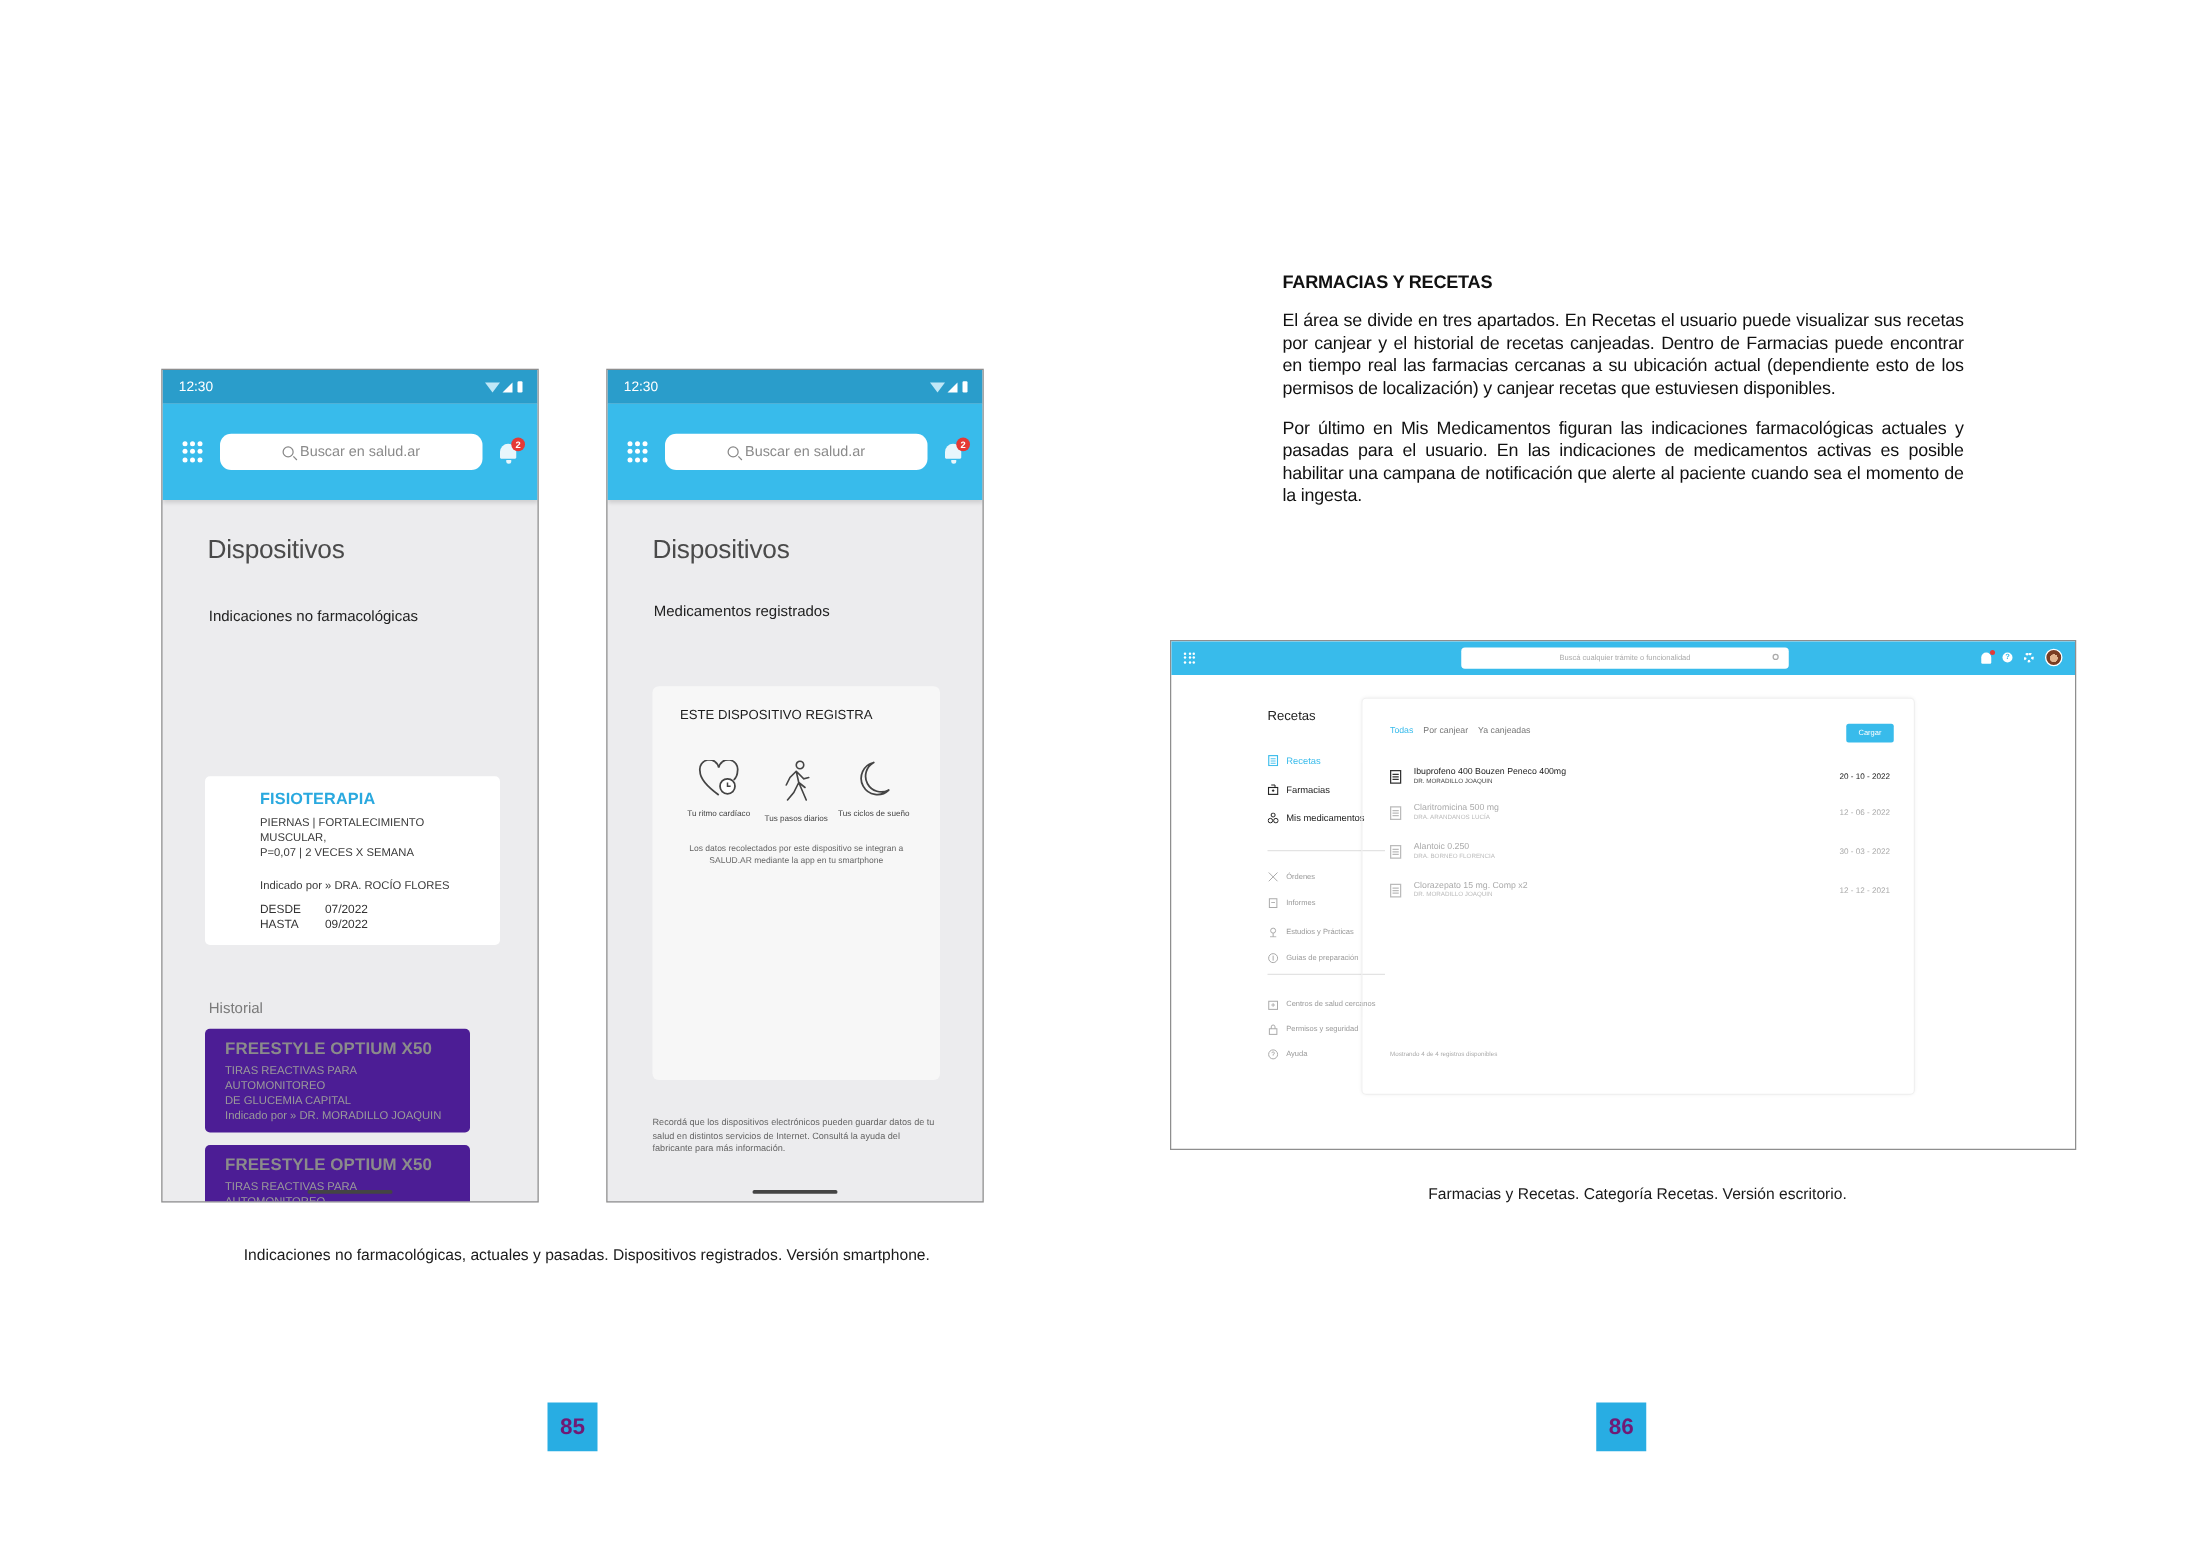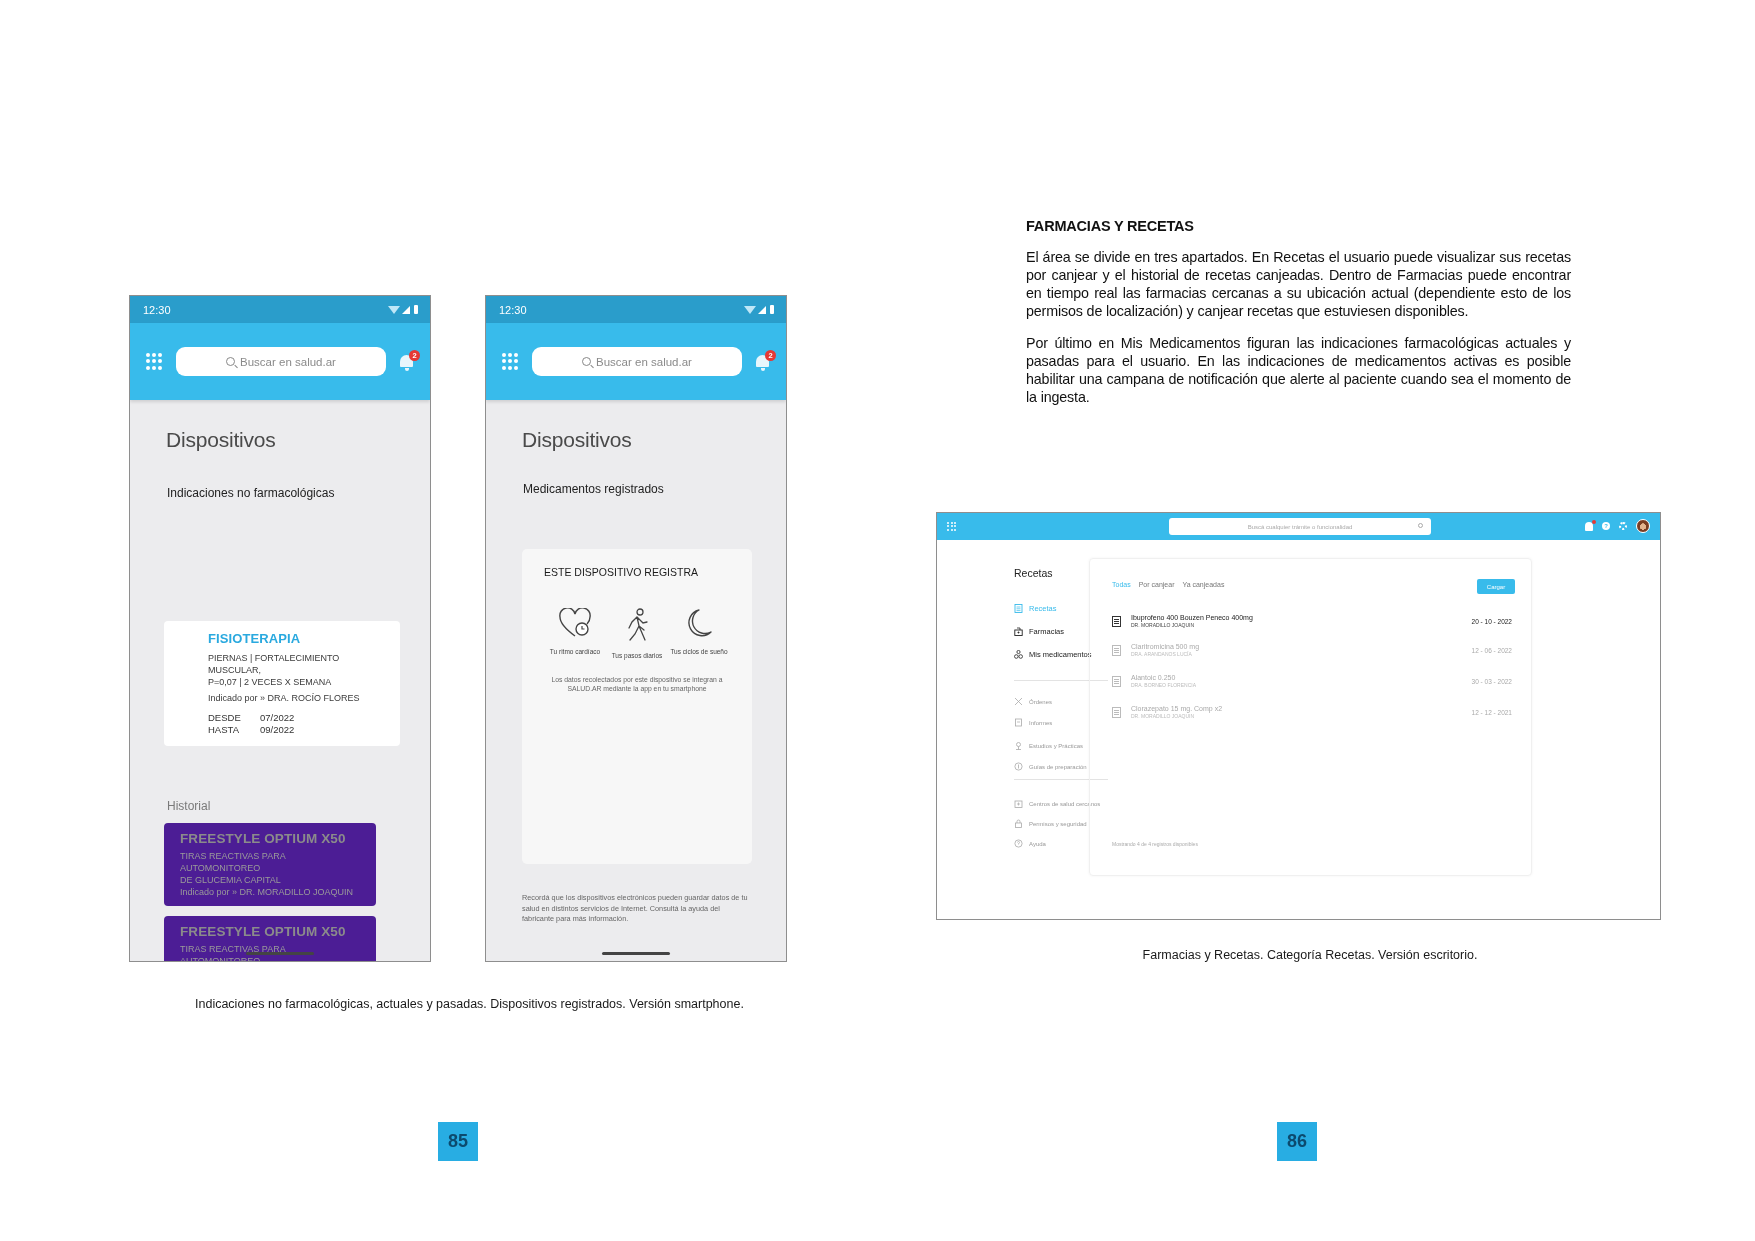--- a/index.html
+++ b/index.html
@@ -52,21 +52,21 @@
   .dev-bottom { padding: 17px 22px; }
   .dev-reg { font-size: 10.5px; color: #1c1c1c; font-weight: normal; }
   .dev-icons { display: flex; justify-content: space-between; margin-top: 30px; padding: 0 0; }
   .dev-icon { display: flex; flex-direction: column; align-items: center; width: 62px; }
   .dev-icon-label { font-size: 6.5px; color: #444; margin-top: 10px; white-space: nowrap; }
   .dev-note { font-size: 6.8px; color: #666; text-align: center; margin-top: 16px; line-height: 9px; }
   .reminder { position: absolute; left: 36px; width: 230px; top: 465px; font-size: 7.3px; color: #666; text-align: left; line-height: 10.5px; }
 
   
   .caption { position: absolute; font-size: 12.5px; color: #1a1a1a; text-align: center; white-space: nowrap; }
-  .page-num { position: absolute; width: 40px; height: 39px; background: #28ade3; color: #0c4a6e; font-weight: bold; font-size: 18px; display: flex; align-items: center; justify-content: center; }
+  .page-num { position: absolute; width: 40px; height: 39px; background: #28ade3; color: #701a75; font-weight: bold; font-size: 18px; display: flex; align-items: center; justify-content: center; }
 
   
   .text-block { position: absolute; left: 1026px; top: 218px; width: 545px; color: #111; }
   .text-heading { font-size: 14.5px; font-weight: bold; letter-spacing: -0.2px; margin-bottom: 14px; }
   .text-para { font-size: 14.3px; line-height: 18px; text-align: justify; margin-bottom: 14px; letter-spacing: -0.15px; }
 
   
   .desktop { position: absolute; left: 936px; top: 512px; width: 725px; height: 408px; border: 1.5px solid #8e8e8e; background: #fff; overflow: hidden; }
   .d-header { height: 27px; background: #38bbeb; display: flex; align-items: center; padding: 0 10px; position: relative; }
   .d-grid { width: 10px; height: 10px; display: grid; grid-template-columns: repeat(3, 2px); gap: 1.5px; }
@@ -141,21 +141,21 @@
     </div>
   </div>
   <div class="phone-body">
     <h1 class="page-title">Dispositivos</h1>
     <div class="section-label" style="margin-top:34px;">Indicaciones no farmacológicas</div>
 
     <div class="card" style="top:193px; left:34px;padding-left:44px;">
       <div class="card-title">FISIOTERAPIA</div>
       <div class="card-line" style="margin-top:6px;">PIERNAS | FORTALECIMIENTO MUSCULAR,</div>
       <div class="card-line">P=0,07 | 2 VECES X SEMANA</div>
-      <div class="card-line" style="margin-top:4px;">Indicado por »  DRA. ROCÍO FLORES</div>
+      <div class="card-line" style="margin-top:14px;">Indicado por »  DRA. ROCÍO FLORES</div>
       <div class="card-dates">
         <span>DESDE</span>
         <span>07/2022</span>
         <span>HASTA</span>
         <span>09/2022</span>
       </div>
     </div>
 
     <div class="hist-label">Historial</div>
 

